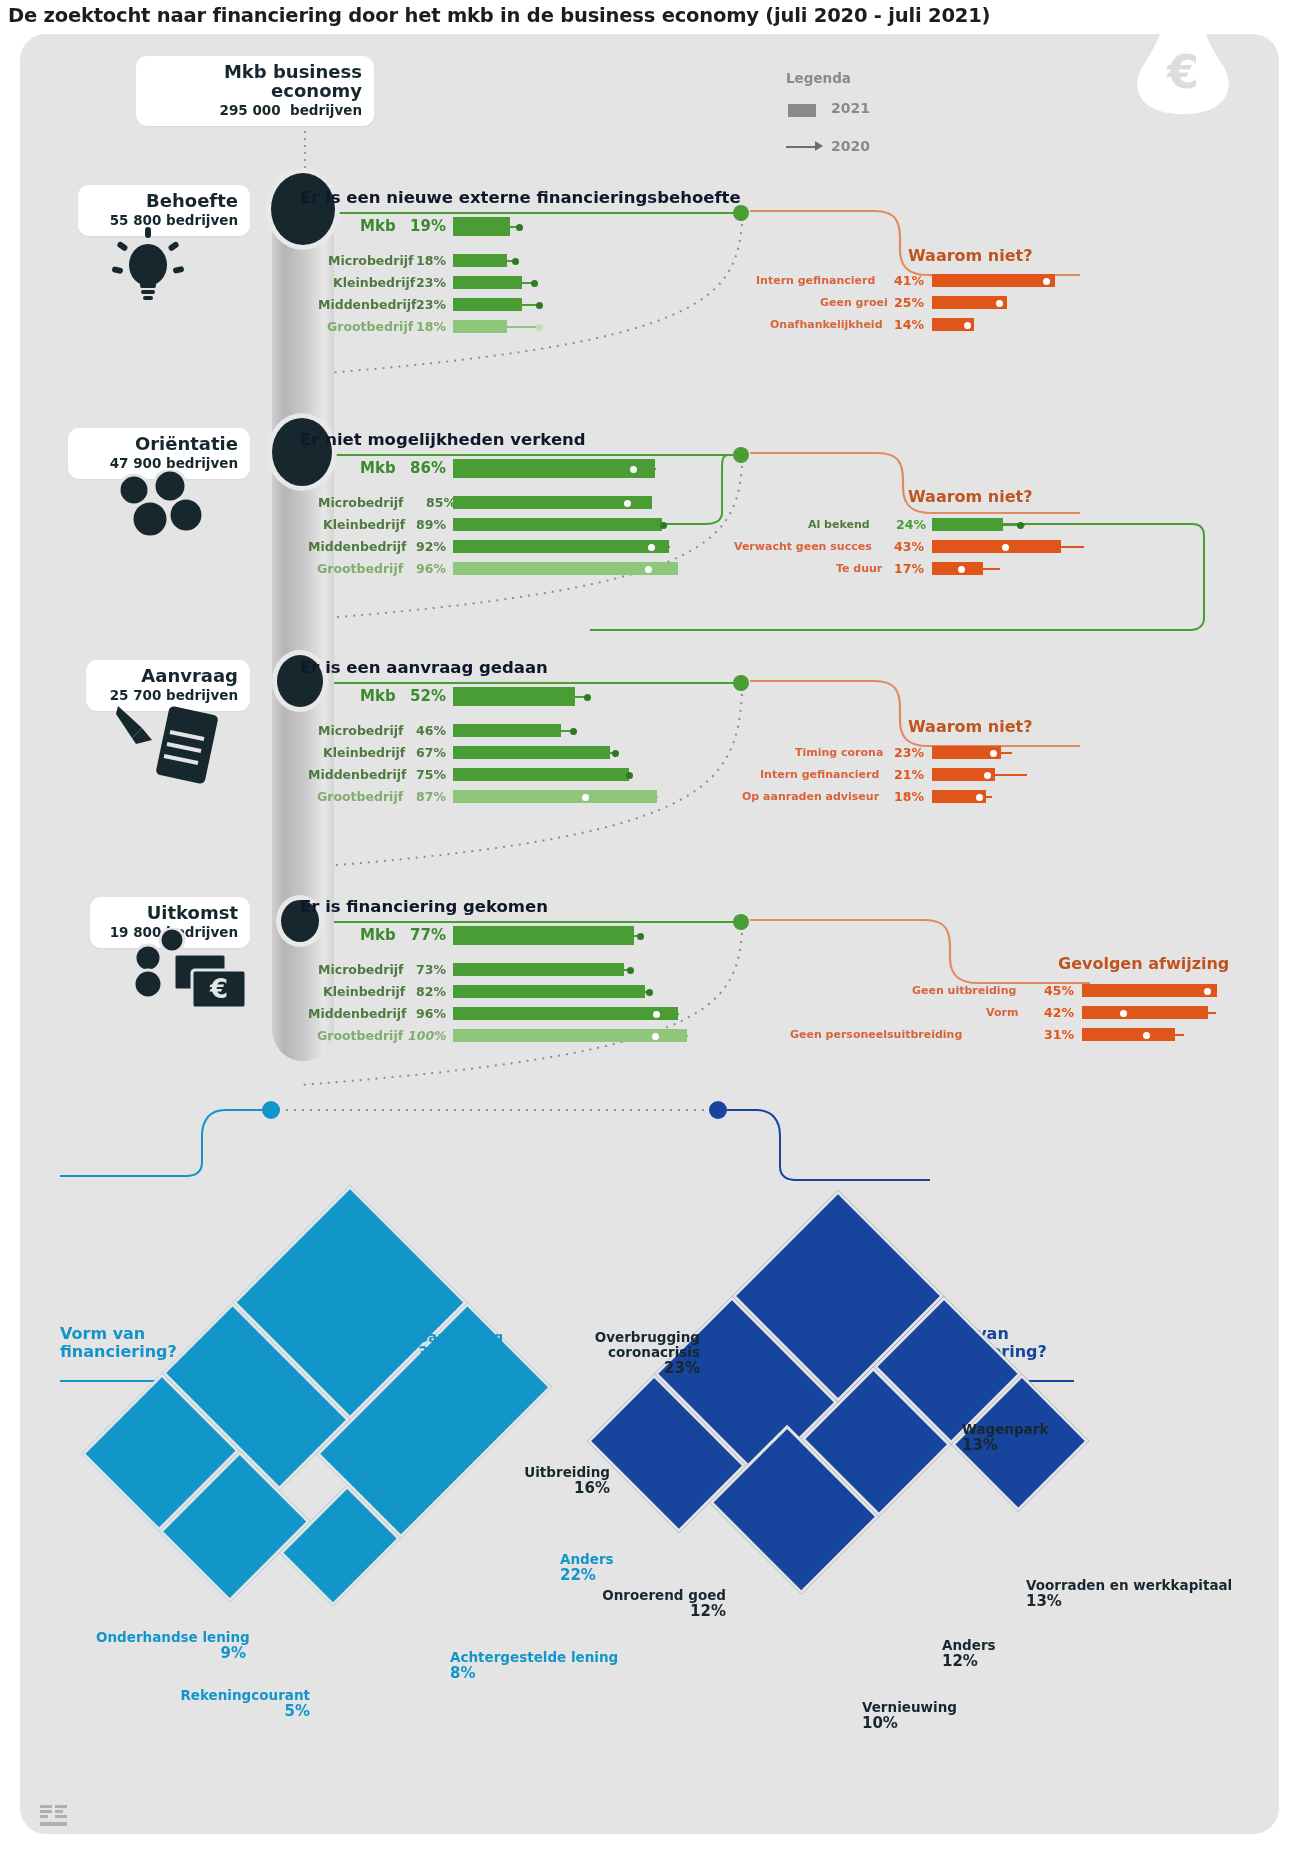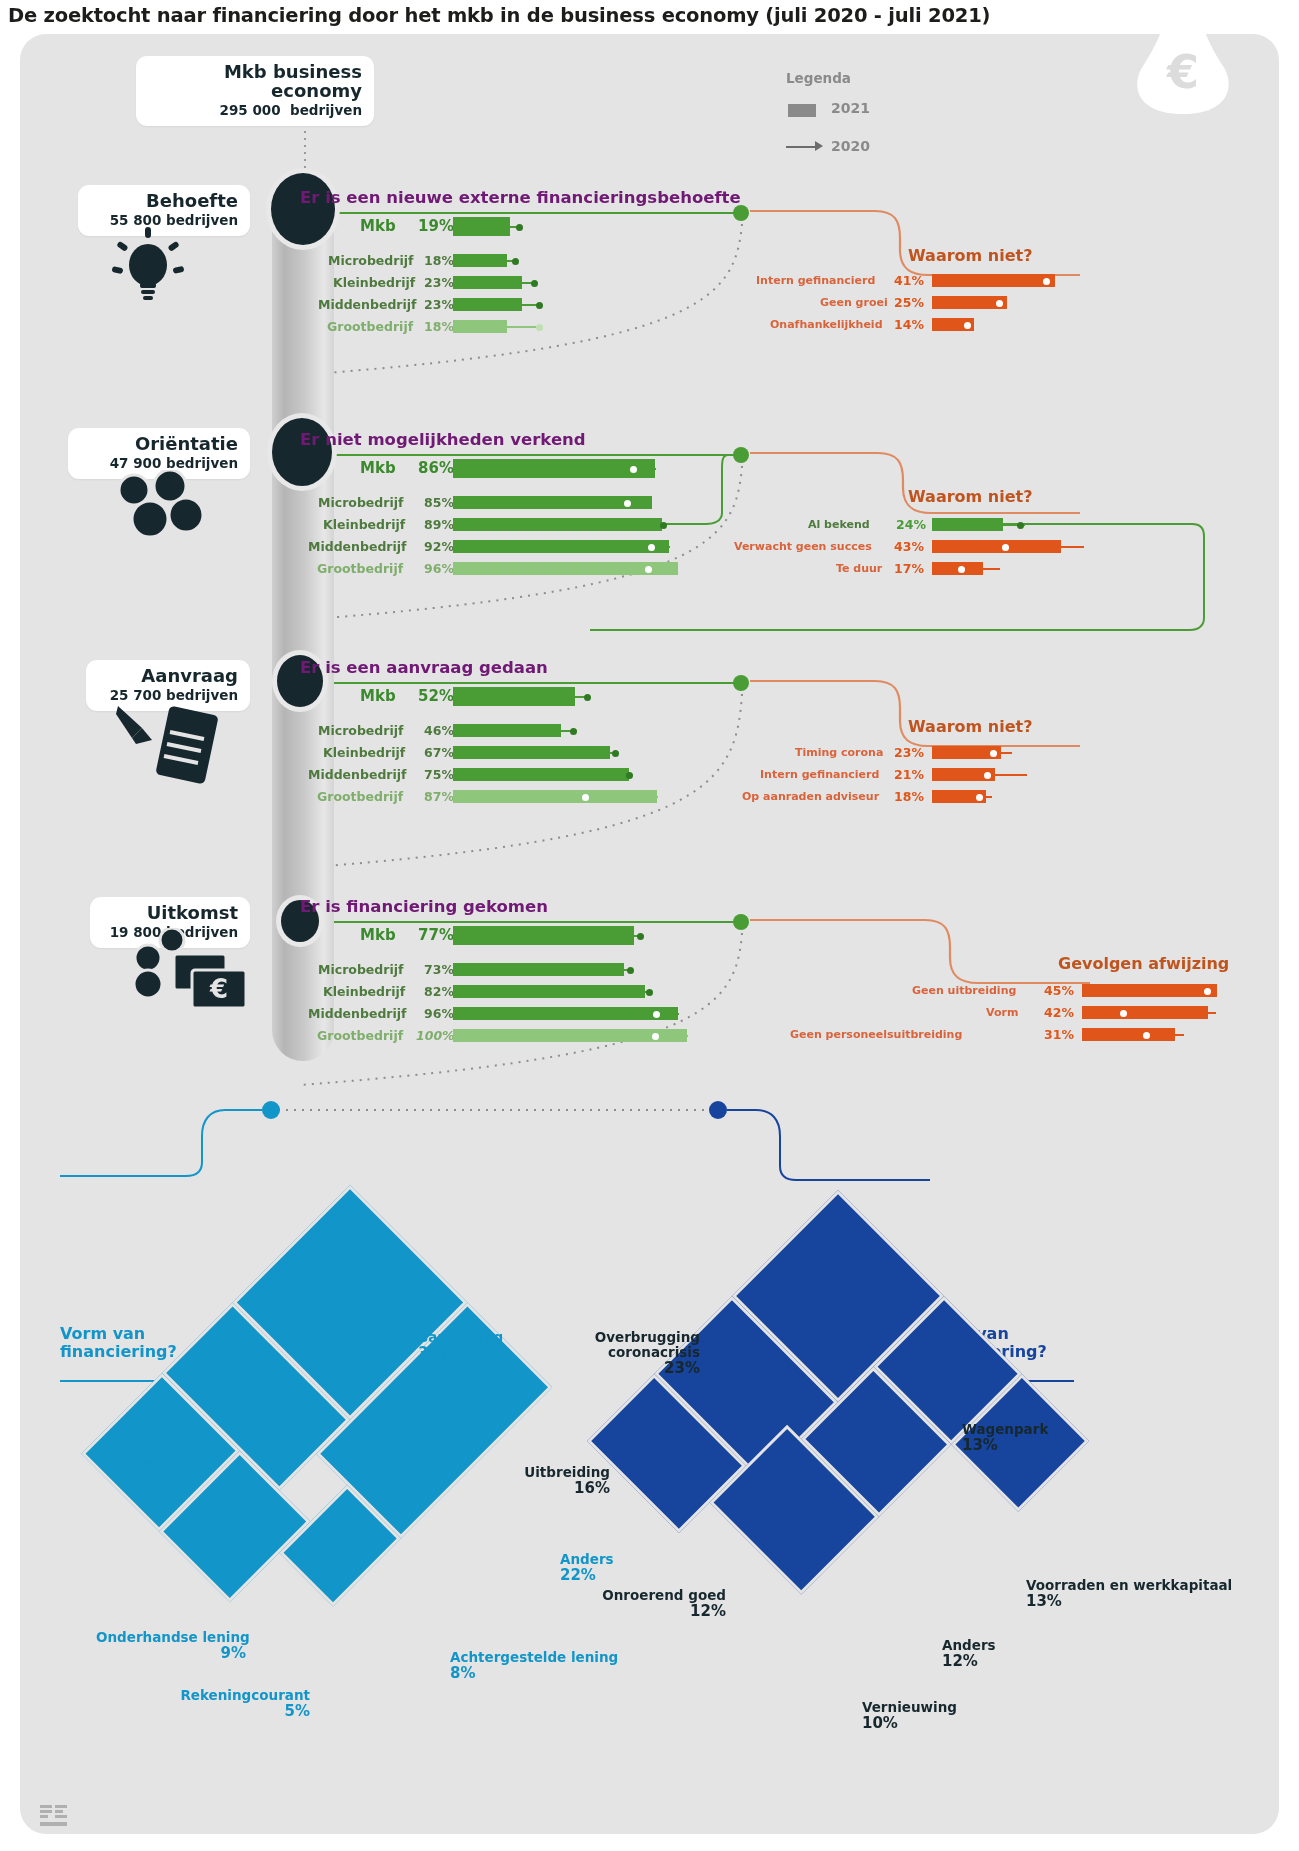--- a/index.html
+++ b/index.html
@@ -10,24 +10,24 @@
   
   .funnel{position:absolute;left:273px;top:120px;width:65px;height:960px;
           background:linear-gradient(to right,#d0d0d0 0%,#b8b8b8 22%,#cdcdcd 55%,#e9e9e9 85%,#d6d6d6 100%);
           border-radius:33px/22px;}
   .node{position:absolute;border-radius:50%;background:#17272e;box-shadow:0 0 0 5px #e8e8e8;}
   
   .card{position:absolute;background:#ffffff;border-radius:11px;padding:7px 12px 8px 12px;text-align:right;box-shadow:0 1px 2px rgba(0,0,0,.06);}
   .card .ttl{font-size:18px;font-weight:bold;color:#17272e;line-height:1.05;}
   .card .sub{font-size:13.5px;font-weight:bold;color:#17272e;margin-top:1px;}
   
-  .sec-title{position:absolute;font-size:16.5px;font-weight:bold;color:#701a75;white-space:nowrap;}
+  .sec-title{position:absolute;font-size:16.5px;font-weight:bold;color:#0f172a;white-space:nowrap;}
   .row{position:absolute;height:17px;}
   .row .lbl{position:absolute;right:0;top:0;font-size:12.5px;font-weight:bold;color:#4e7a3e;white-space:nowrap;line-height:17px;}
-  .row .pct{position:absolute;top:0;font-size:12.5px;font-weight:bold;color:#4e7a3e;line-height:17px;text-align:right;margin-left:8px;}
+  .row .pct{position:absolute;top:0;font-size:12.5px;font-weight:bold;color:#4e7a3e;line-height:17px;text-align:right;}
   .bar{position:absolute;top:2px;height:13px;background:#4a9c35;}
   .bar.lite{background:#8ec77c;}
   .bar.mkb{height:19px;top:-1px;}
   .whisk{position:absolute;height:2px;background:#4a9c35;top:8px;}
   .whisk.lite{background:#8ec77c;}
   .wdot{position:absolute;width:7px;height:7px;border-radius:50%;background:#2f7a22;top:5.5px;}
   .wdot.white{background:#ffffff;}
   .wdot.lite{background:#bfe0b2;}
   .row.mkb .lbl,.row.mkb .pct{font-size:15px;color:#3b8a2e;}
   
@@ -247,21 +247,21 @@
 
   <div class="row mkb" style="left:300px;top:460px;width:420px;">
     <span class="lbl" style="left:60px;right:auto;">Mkb</span>
     <span class="pct" style="left:108px;width:38px;">86%</span>
     <div class="bar mkb" style="left:153px;width:202px;"></div>
     <div class="whisk" style="left:330px;width:26px;"></div>
     <div class="wdot white" style="left:330px;"></div>
   </div>
   <div class="row" style="left:300px;top:494px;width:420px;">
     <span class="lbl" style="left:18px;right:auto;">Microbedrijf</span>
-    <span class="pct" style="left:114px;width:32px;">85%</span>
+    <span class="pct" style="left:124px;width:32px;">85%</span>
     <div class="bar" style="left:153px;width:199px;"></div>
     <div class="whisk" style="left:324px;width:28px;"></div>
     <div class="wdot white" style="left:324px;"></div>
   </div>
   <div class="row" style="left:300px;top:516px;width:420px;">
     <span class="lbl" style="left:23px;right:auto;">Kleinbedrijf</span>
     <span class="pct" style="left:114px;width:32px;">89%</span>
     <div class="bar" style="left:153px;width:209px;"></div>
     <div class="whisk" style="left:356px;width:10px;"></div>
     <div class="wdot" style="left:360px;"></div>

